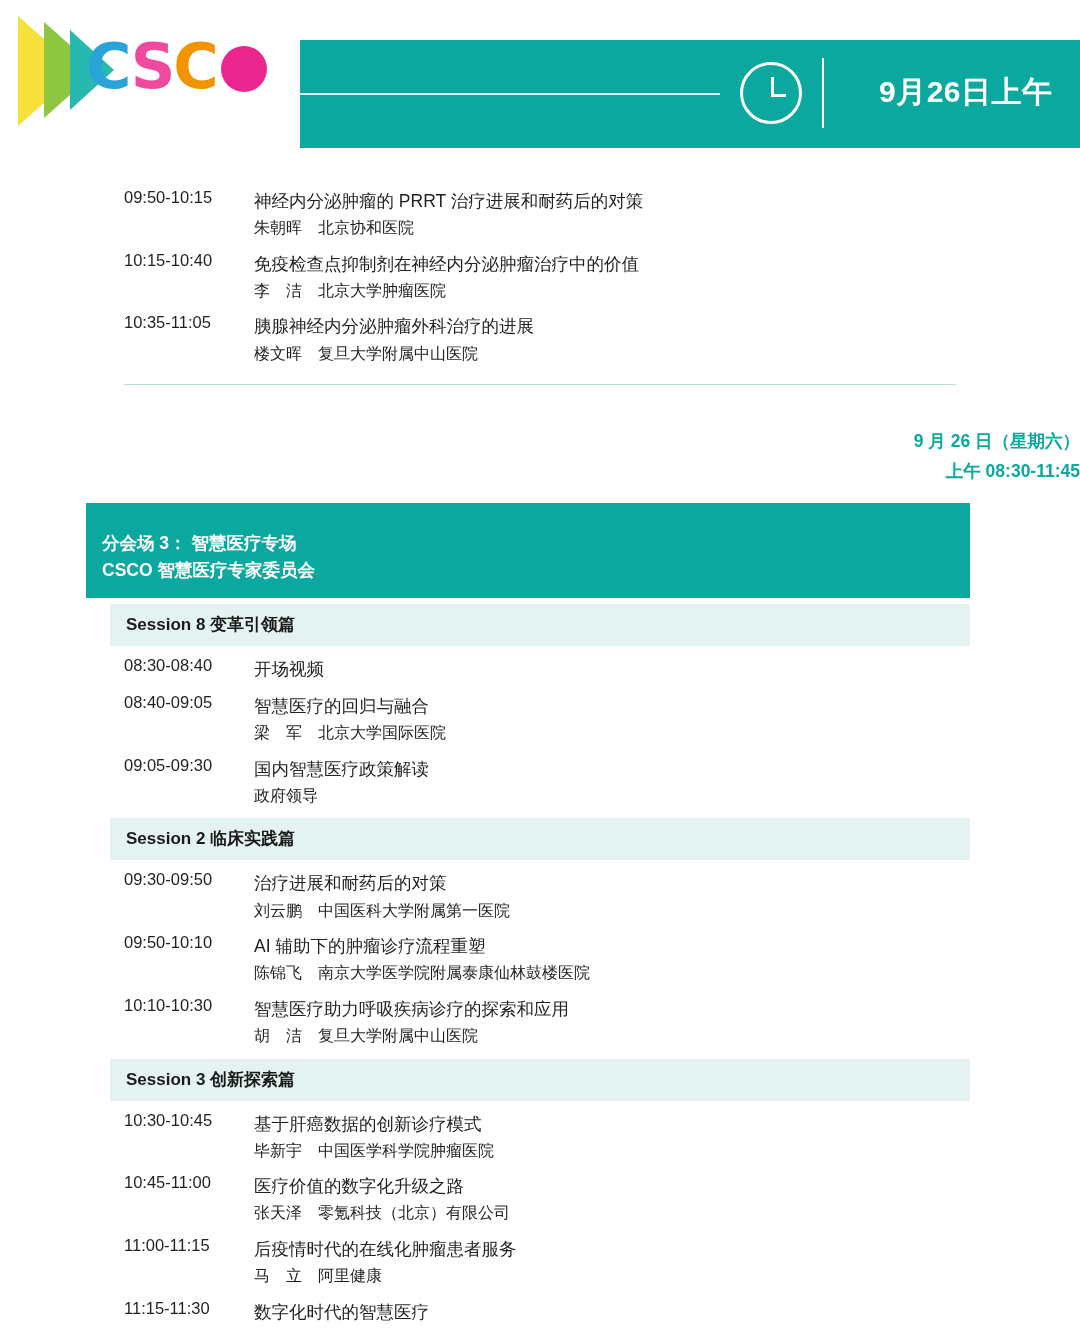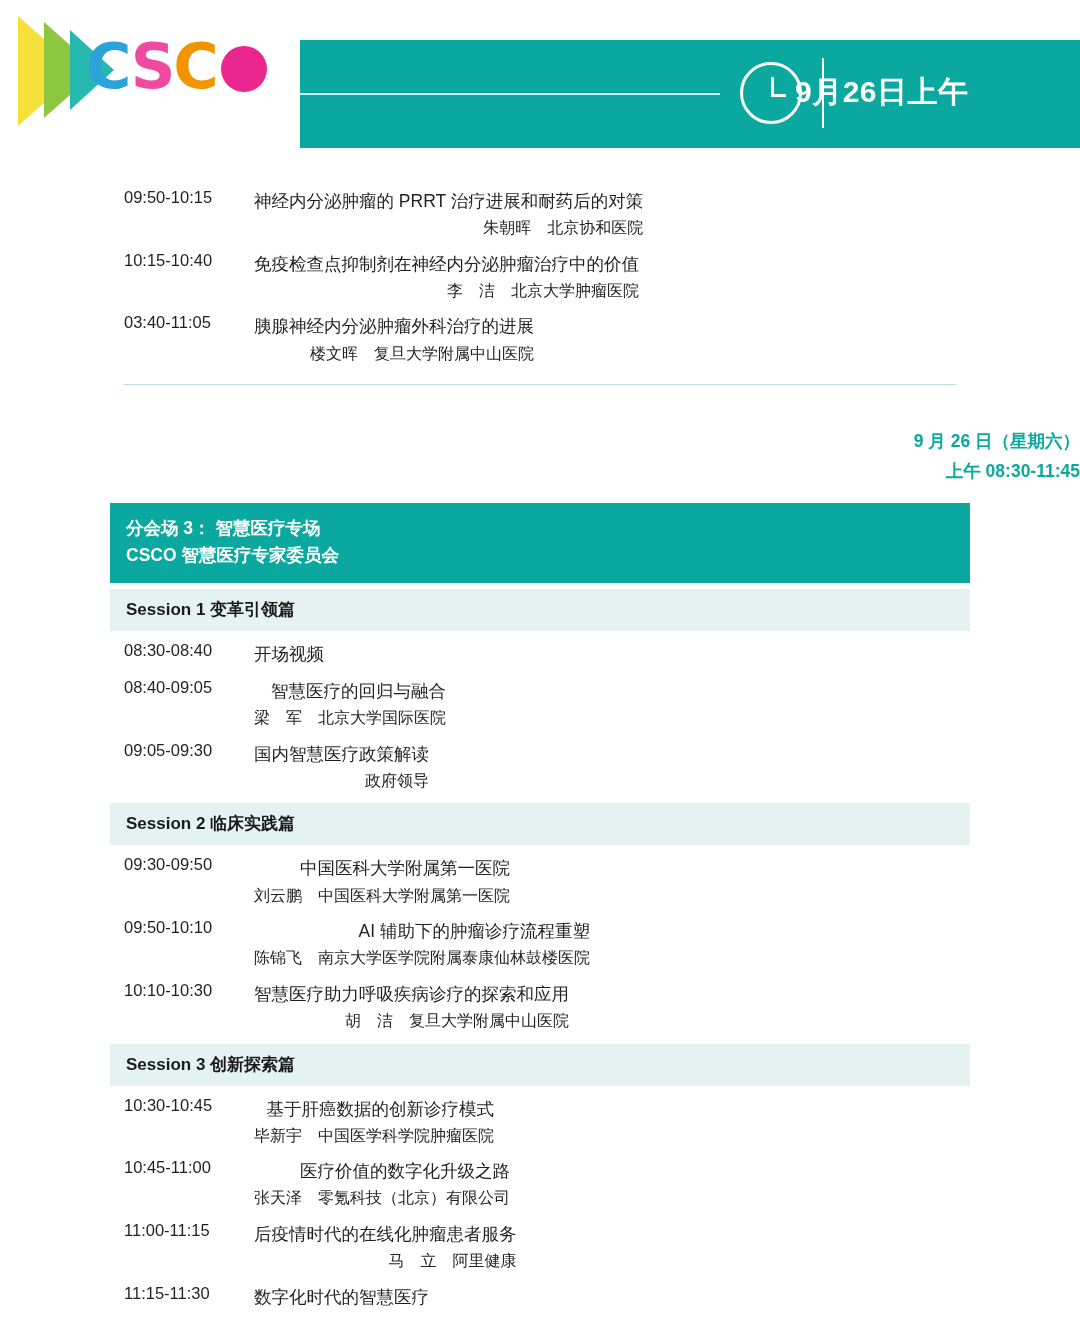--- a/index.html
+++ b/index.html
@@ -139,21 +139,21 @@
   .header-divider {
     position: absolute;
     left: 822px;
     top: 58px;
     width: 2px;
     height: 70px;
     background: #ffffff;
   }
   .header-date {
     position: absolute;
-    left: 795px;
+    left: 879px;
     top: 72px;
     color: #ffffff;
     font-size: 30px;
     font-weight: 700;
     letter-spacing: .5px;
   }
 
   
   .content {
     position: relative;
@@ -171,21 +171,20 @@
     min-width: 130px;
     text-align: left;
     padding-left: 124px;
     box-sizing: content-box;
     font-size: 16.5px;
     color: #231f20;
     white-space: nowrap;
   }
   .row .detail {
     padding-left: 0;
-    text-align: right;
   }
   .title-line {
     font-size: 17.5px;
     line-height: 1.55;
     color: #231f20;
   }
   .speaker-line {
     font-size: 16px;
     line-height: 1.6;
     color: #231f20;
@@ -200,24 +199,24 @@
   .date-block {
     margin: 42px 0 0 124px;
     color: #0aa89e;
     font-weight: 700;
     font-size: 17.5px;
     line-height: 1.7;
     text-align: right;
   }
 
   .session-banner {
-    margin: 16px 110px 0 110px;
+    margin: 16px 110px 0 86px;
     background: #0aa89e;
     color: #ffffff;
-    padding: 12px 16px 14px 16px;
+    padding: 27px 16px 14px 16px;
     font-weight: 700;
     font-size: 17.5px;
     line-height: 1.55;
   }
   .session-head {
     margin: 6px 110px 0 110px;
     background: #e4f3f1;
     color: #1a1a1a;
     font-weight: 700;
     font-size: 17px;
@@ -257,40 +256,40 @@
       </div>
     </div>
     <div class="row">
       <div class="time">10:15-10:40</div>
       <div class="detail">
         <div class="title-line">免疫检查点抑制剂在神经内分泌肿瘤治疗中的价值</div>
         <div class="speaker-line">李　洁　北京大学肿瘤医院</div>
       </div>
     </div>
     <div class="row">
-      <div class="time">03:40-11:05</div>
+      <div class="time">10:35-11:05</div>
       <div class="detail">
         <div class="title-line">胰腺神经内分泌肿瘤外科治疗的进展</div>
         <div class="speaker-line">楼文晖　复旦大学附属中山医院</div>
       </div>
     </div>
     <div class="sep"></div>
   </div>
 
   <div class="date-block">
     <div>9 月 26 日（星期六）</div>
     <div>上午 08:30-11:45</div>
   </div>
 
   <div class="session-banner">
     <div>分会场 3： 智慧医疗专场</div>
     <div>CSCO 智慧医疗专家委员会</div>
   </div>
 
-  <div class="session-head">Session 1 变革引领篇</div>
+  <div class="session-head">Session 8 变革引领篇</div>
   <div class="rows">
     <div class="row">
       <div class="time">08:30-08:40</div>
       <div class="detail">
         <div class="title-line">开场视频</div>
       </div>
     </div>
     <div class="row">
       <div class="time">08:40-09:05</div>
       <div class="detail">
@@ -305,21 +304,21 @@
         <div class="speaker-line">政府领导</div>
       </div>
     </div>
   </div>
 
   <div class="session-head">Session 2 临床实践篇</div>
   <div class="rows">
     <div class="row">
       <div class="time">09:30-09:50</div>
       <div class="detail">
-        <div class="title-line">中国医科大学附属第一医院</div>
+        <div class="title-line">治疗进展和耐药后的对策</div>
         <div class="speaker-line">刘云鹏　中国医科大学附属第一医院</div>
       </div>
     </div>
     <div class="row">
       <div class="time">09:50-10:10</div>
       <div class="detail">
         <div class="title-line">AI 辅助下的肿瘤诊疗流程重塑</div>
         <div class="speaker-line">陈锦飞　南京大学医学院附属泰康仙林鼓楼医院</div>
       </div>
     </div>

